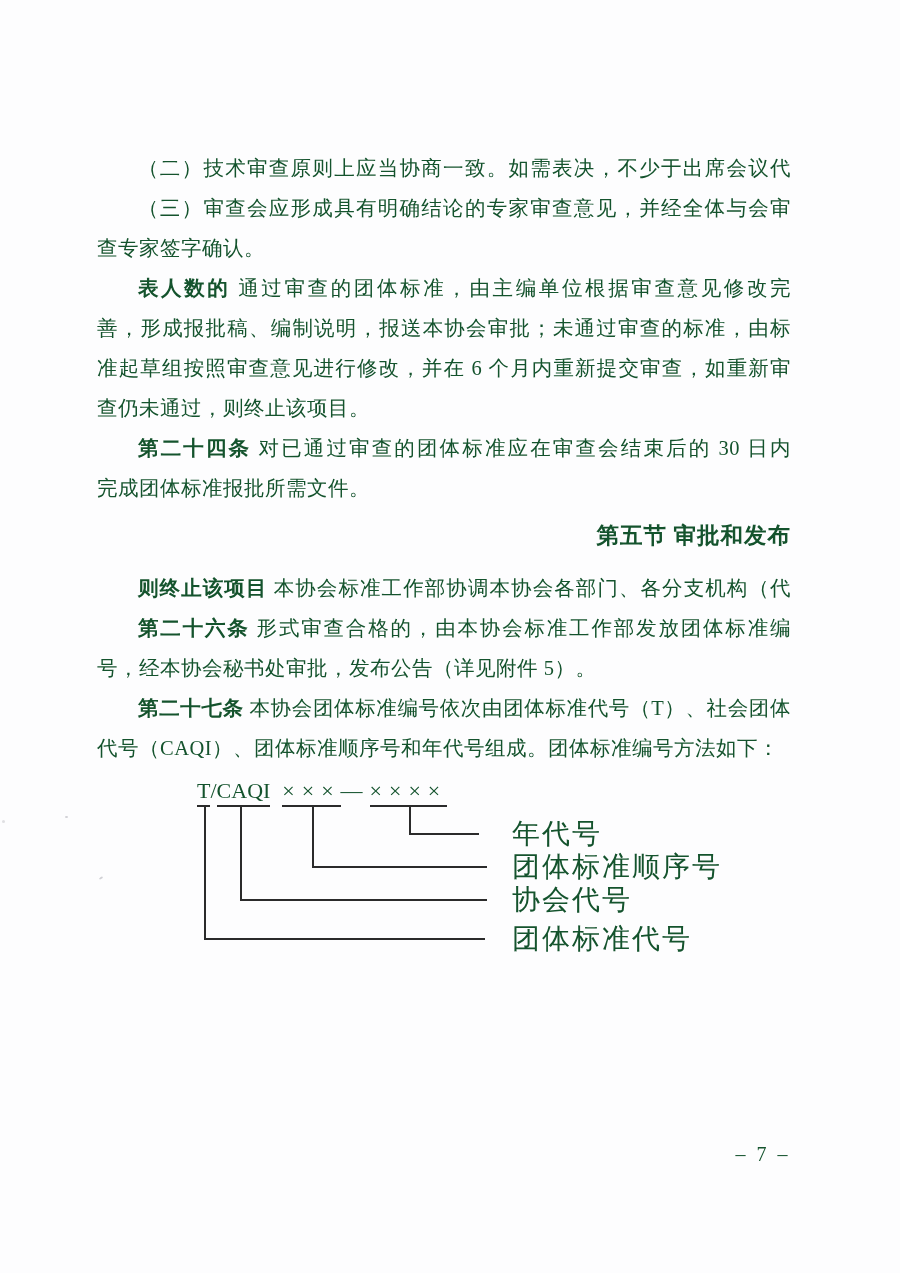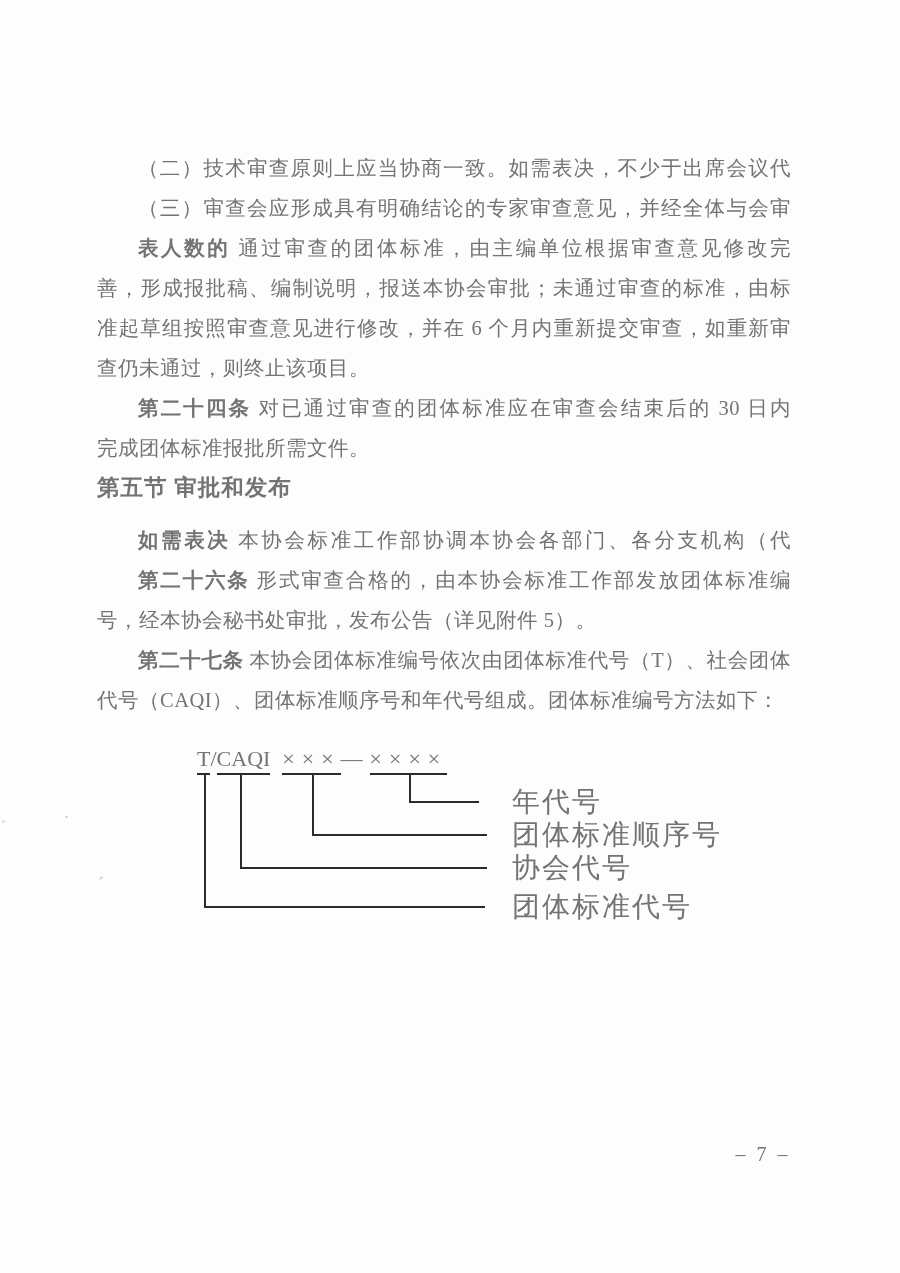--- a/index.html
+++ b/index.html
@@ -1,35 +1,35 @@
 <!DOCTYPE html>
 <html><head>
 <meta charset="utf-8">
 <style>
   html,body{margin:0;padding:0;background:#e8e8e8;}
   .page{
     position:relative;width:900px;height:1273px;margin:0 auto;
-    background:#fdfdfe;color:#737373;
+    background:#fdfdfe;color:#14532d;
     font-family:"Liberation Serif","DejaVu Serif",serif;
     overflow:hidden;
   }
   .content{position:absolute;left:97px;top:148px;width:694px;}
   .line{
     font-size:20.5px;line-height:40px;height:40px;
     letter-spacing:0.5px;white-space:normal;
   }
   .line.i{text-indent:2em;}
   .line.j{text-align:justify;text-align-last:justify;}
   .line .b{font-weight:bold;}
   .heading{
-    font-size:22.5px;font-weight:bold;text-align:left;
-    line-height:40px;height:40px;margin:0 0 12px 0;letter-spacing:1px;
+    font-size:22.5px;font-weight:bold;text-align:right;
+    line-height:40px;height:40px;margin:8px 0 12px 0;letter-spacing:1px;
   }
   
-  .diagram{position:relative;height:200px;margin-top:24px;}
+  .diagram{position:relative;height:200px;margin-top:8px;}
   .code-line{position:absolute;left:100px;top:2px;font-size:22px;line-height:26px;white-space:nowrap;}
   .code-line .u{border-bottom:2px solid #2b2b2b;padding-bottom:2px;}
   .code-line .gap{display:inline-block;width:12px;}
   .xgrp{letter-spacing:7px;}
   .dline{position:absolute;background:#2b2b2b;}
   .v{width:2px;}
   .h{height:2px;}
   .v1{left:107px;top:30px;height:134px;}
   .v2{left:143px;top:30px;height:95px;}
   .v3{left:215px;top:30px;height:62px;}
@@ -56,28 +56,29 @@
 </style>
 </head>
 <body>
 
 <div class="page">
   <div class="content">
 
     <div id="flow-main">
         <div class="line i j"><span>（二）技术审查原则上应当协商一致。如需表决，不少于出席会议代</span></div>
         <div class="line i j"><span>（三）审查会应形成具有明确结论的专家审查意见，并经全体与会审</span></div>
+        <div class="line"><span>查专家签字确认。</span></div>
         <div class="line i j"><span class="b">表人数的</span><span> 通过审查的团体标准，由主编单位根据审查意见修改完</span></div>
         <div class="line j"><span>善，形成报批稿、编制说明，报送本协会审批；未通过审查的标准，由标</span></div>
         <div class="line j"><span>准起草组按照审查意见进行修改，并在 6 个月内重新提交审查，如重新审</span></div>
         <div class="line"><span>查仍未通过，则终止该项目。</span></div>
         <div class="line i j"><span class="b">第二十四条</span><span> 对已通过审查的团体标准应在审查会结束后的 30 日内</span></div>
         <div class="line"><span>完成团体标准报批所需文件。</span></div>
         <div class="heading">第五节 审批和发布</div>
-        <div class="line i j"><span class="b">如需表决</span><span> 本协会标准工作部协调本协会各部门、各分支机构（代</span></div>
+        <div class="line i j"><span class="b">则终止该项目</span><span> 本协会标准工作部协调本协会各部门、各分支机构（代</span></div>
         <div class="line i j"><span class="b">第二十六条</span><span> 形式审查合格的，由本协会标准工作部发放团体标准编</span></div>
         <div class="line"><span>号，经本协会秘书处审批，发布公告（详见附件 5）。</span></div>
         <div class="line i j"><span class="b">第二十七条</span><span> 本协会团体标准编号依次由团体标准代号（T）、社会团体</span></div>
         <div class="line"><span>代号（CAQI）、团体标准顺序号和年代号组成。团体标准编号方法如下：</span></div>
       </div>
 
     <div class="diagram">
       <div class="code-line"><span class="u">T</span><span>/</span><span class="u">CAQI</span><span class="gap"></span><span class="u xgrp">×××</span><span class="xgrp">—</span><span class="u xgrp">××××</span>
       </div>
 

